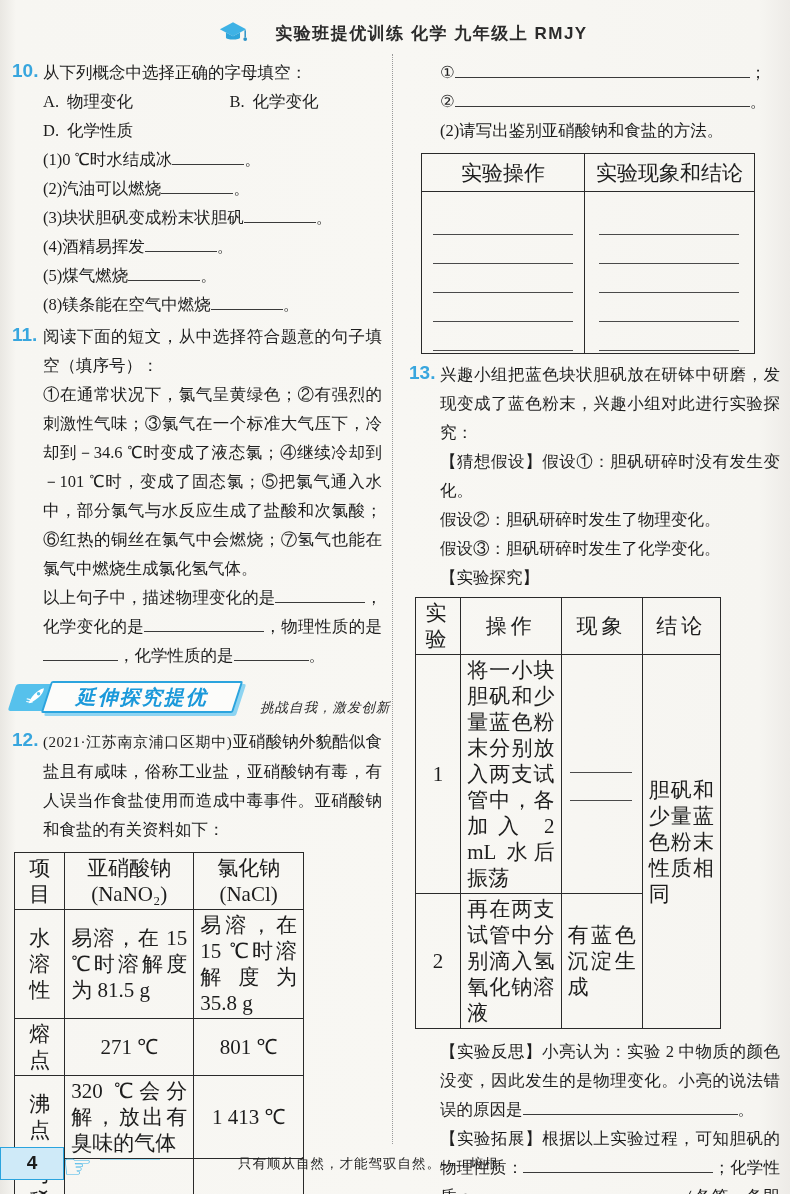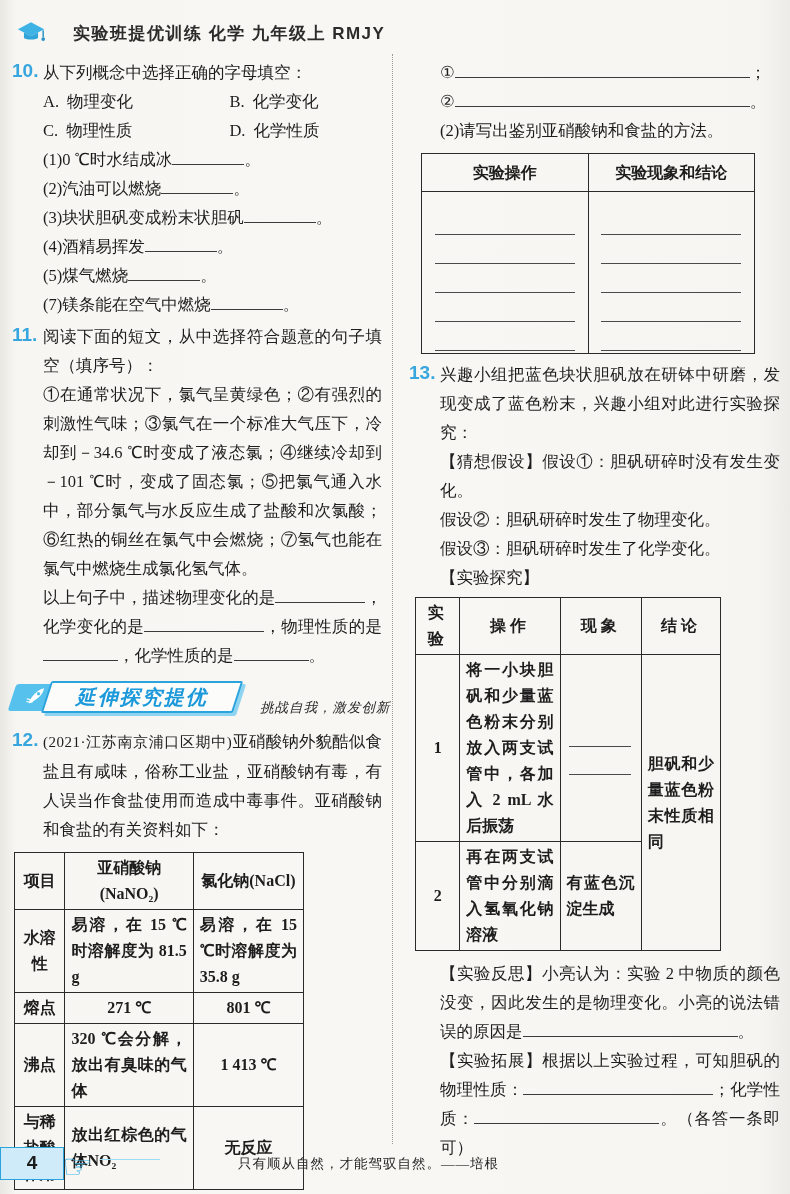--- a/index.html
+++ b/index.html
@@ -8,21 +8,21 @@
     font-family:"Liberation Serif", serif;
     color:#1d1d1d;
     background:#f6f5f1;
     overflow:hidden;
   }
   .page {
     position:relative; width:790px; height:1194px;
     background:linear-gradient(90deg,#e9e7e2 0,#f7f6f2 16px,#f8f7f3 400px,#f6f5f1 760px,#edebe7 790px);
   }
   
-  .page-header { display:flex; align-items:center; gap:27px; padding:16px 0 0 16px; height:50px; }
+  .page-header { display:flex; align-items:center; gap:27px; padding:16px 0 0 16px; height:50px;justify-content:center; }
   .cap-icon svg { display:block; }
   .header-title {
     font-family:"Liberation Sans", sans-serif; font-weight:bold;
     font-size:17px; color:#2b2b2b; letter-spacing:1.5px;
   }
   
   .cols { display:flex; align-items:stretch; height:1090px; margin-top:4px; }
   .col-left  { width:392px; padding:4px 10px 0 12px; }
   .col-right { width:398px; padding:4px 10px 0 16px; border-left:1px dotted #999; }
   
@@ -39,22 +39,22 @@
   .source { font-size:15px; letter-spacing:.5px; }
   
   .blank {
     display:inline-block; height:15px;
     border-bottom:1.3px solid #3a3a3a; vertical-align:baseline;
   }.b70{width:70px}.b72{width:72px}.b75{width:75px}.b90{width:90px}.b120{width:120px}.b185{width:185px}.b190{width:190px}
   .b210{width:210px}.b215{width:215px}.b295{width:295px}
   
   table.tbl { border-collapse:collapse; background:transparent; }
   .tbl th, .tbl td {
-    border:1.5px solid #2a2a2a; font-weight:bold;
-    font-size:16px; line-height:26px; padding:2px 6px;
+    border:1.5px solid #2a2a2a; font-weight:normal;
+    font-size:21px; line-height:26px; padding:2px 6px;
     vertical-align:middle;
   }
   .tbl th { text-align:center; }
   .tbl td.c { text-align:center; }
   .tbl td.j { text-align:justify; }
   
   .tbl-props { width:290px; margin:8px 18px 6px 2px; }
   .tbl-props col.c0{width:58px} .tbl-props col.c1{width:148px} .tbl-props col.c2{width:128px}
   
   .tbl-id { width:334px; margin:8px 0 6px 12px; }
@@ -129,29 +129,28 @@
 
     <div class="col-left">
 
       <div class="question">
         <span class="qnum">10.</span>
         <div class="qbody">
           <div class="para">从下列概念中选择正确的字母填空：</div>
           <div class="options">
             <div class="option"><span class="olabel">A.</span><span>物理变化</span></div>
             <div class="option"><span class="olabel">B.</span><span>化学变化</span></div>
-            <div class="option"><span class="olabel">C.</span><span>物理性质</span></div>
             <div class="option"><span class="olabel">D.</span><span>化学性质</span></div>
           </div>
           <div class="para"><span>(1)0 ℃时水结成冰</span><span class="blank b72"></span><span>。</span></div>
           <div class="para"><span>(2)汽油可以燃烧</span><span class="blank b72"></span><span>。</span></div>
           <div class="para"><span>(3)块状胆矾变成粉末状胆矾</span><span class="blank b72"></span><span>。</span></div>
           <div class="para"><span>(4)酒精易挥发</span><span class="blank b72"></span><span>。</span></div>
           <div class="para"><span>(5)煤气燃烧</span><span class="blank b72"></span><span>。</span></div>
-          <div class="para"><span>(7)镁条能在空气中燃烧</span><span class="blank b72"></span><span>。</span></div>
+          <div class="para"><span>(8)镁条能在空气中燃烧</span><span class="blank b72"></span><span>。</span></div>
         </div>
       </div>
 
       <div class="question">
         <span class="qnum">11.</span>
         <div class="qbody">
           <div class="para">阅读下面的短文，从中选择符合题意的句子填空（填序号）：</div>
           <div class="para">①在通常状况下，氯气呈黄绿色；②有强烈的刺激性气味；③氯气在一个标准大气压下，冷却到－34.6 ℃时变成了液态氯；④继续冷却到－101 ℃时，变成了固态氯；⑤把氯气通入水中，部分氯气与水反应生成了盐酸和次氯酸；⑥红热的铜丝在氯气中会燃烧；⑦氢气也能在氯气中燃烧生成氯化氢气体。</div>
           <div class="para">
             <span>以上句子中，描述物理变化的是</span><span class="blank b90"></span><span>，化学变化的是</span><span class="blank b120"></span><span>，物理性质的是</span><span class="blank b75"></span><span>，化学性质的是</span><span class="blank b75"></span><span>。</span>

